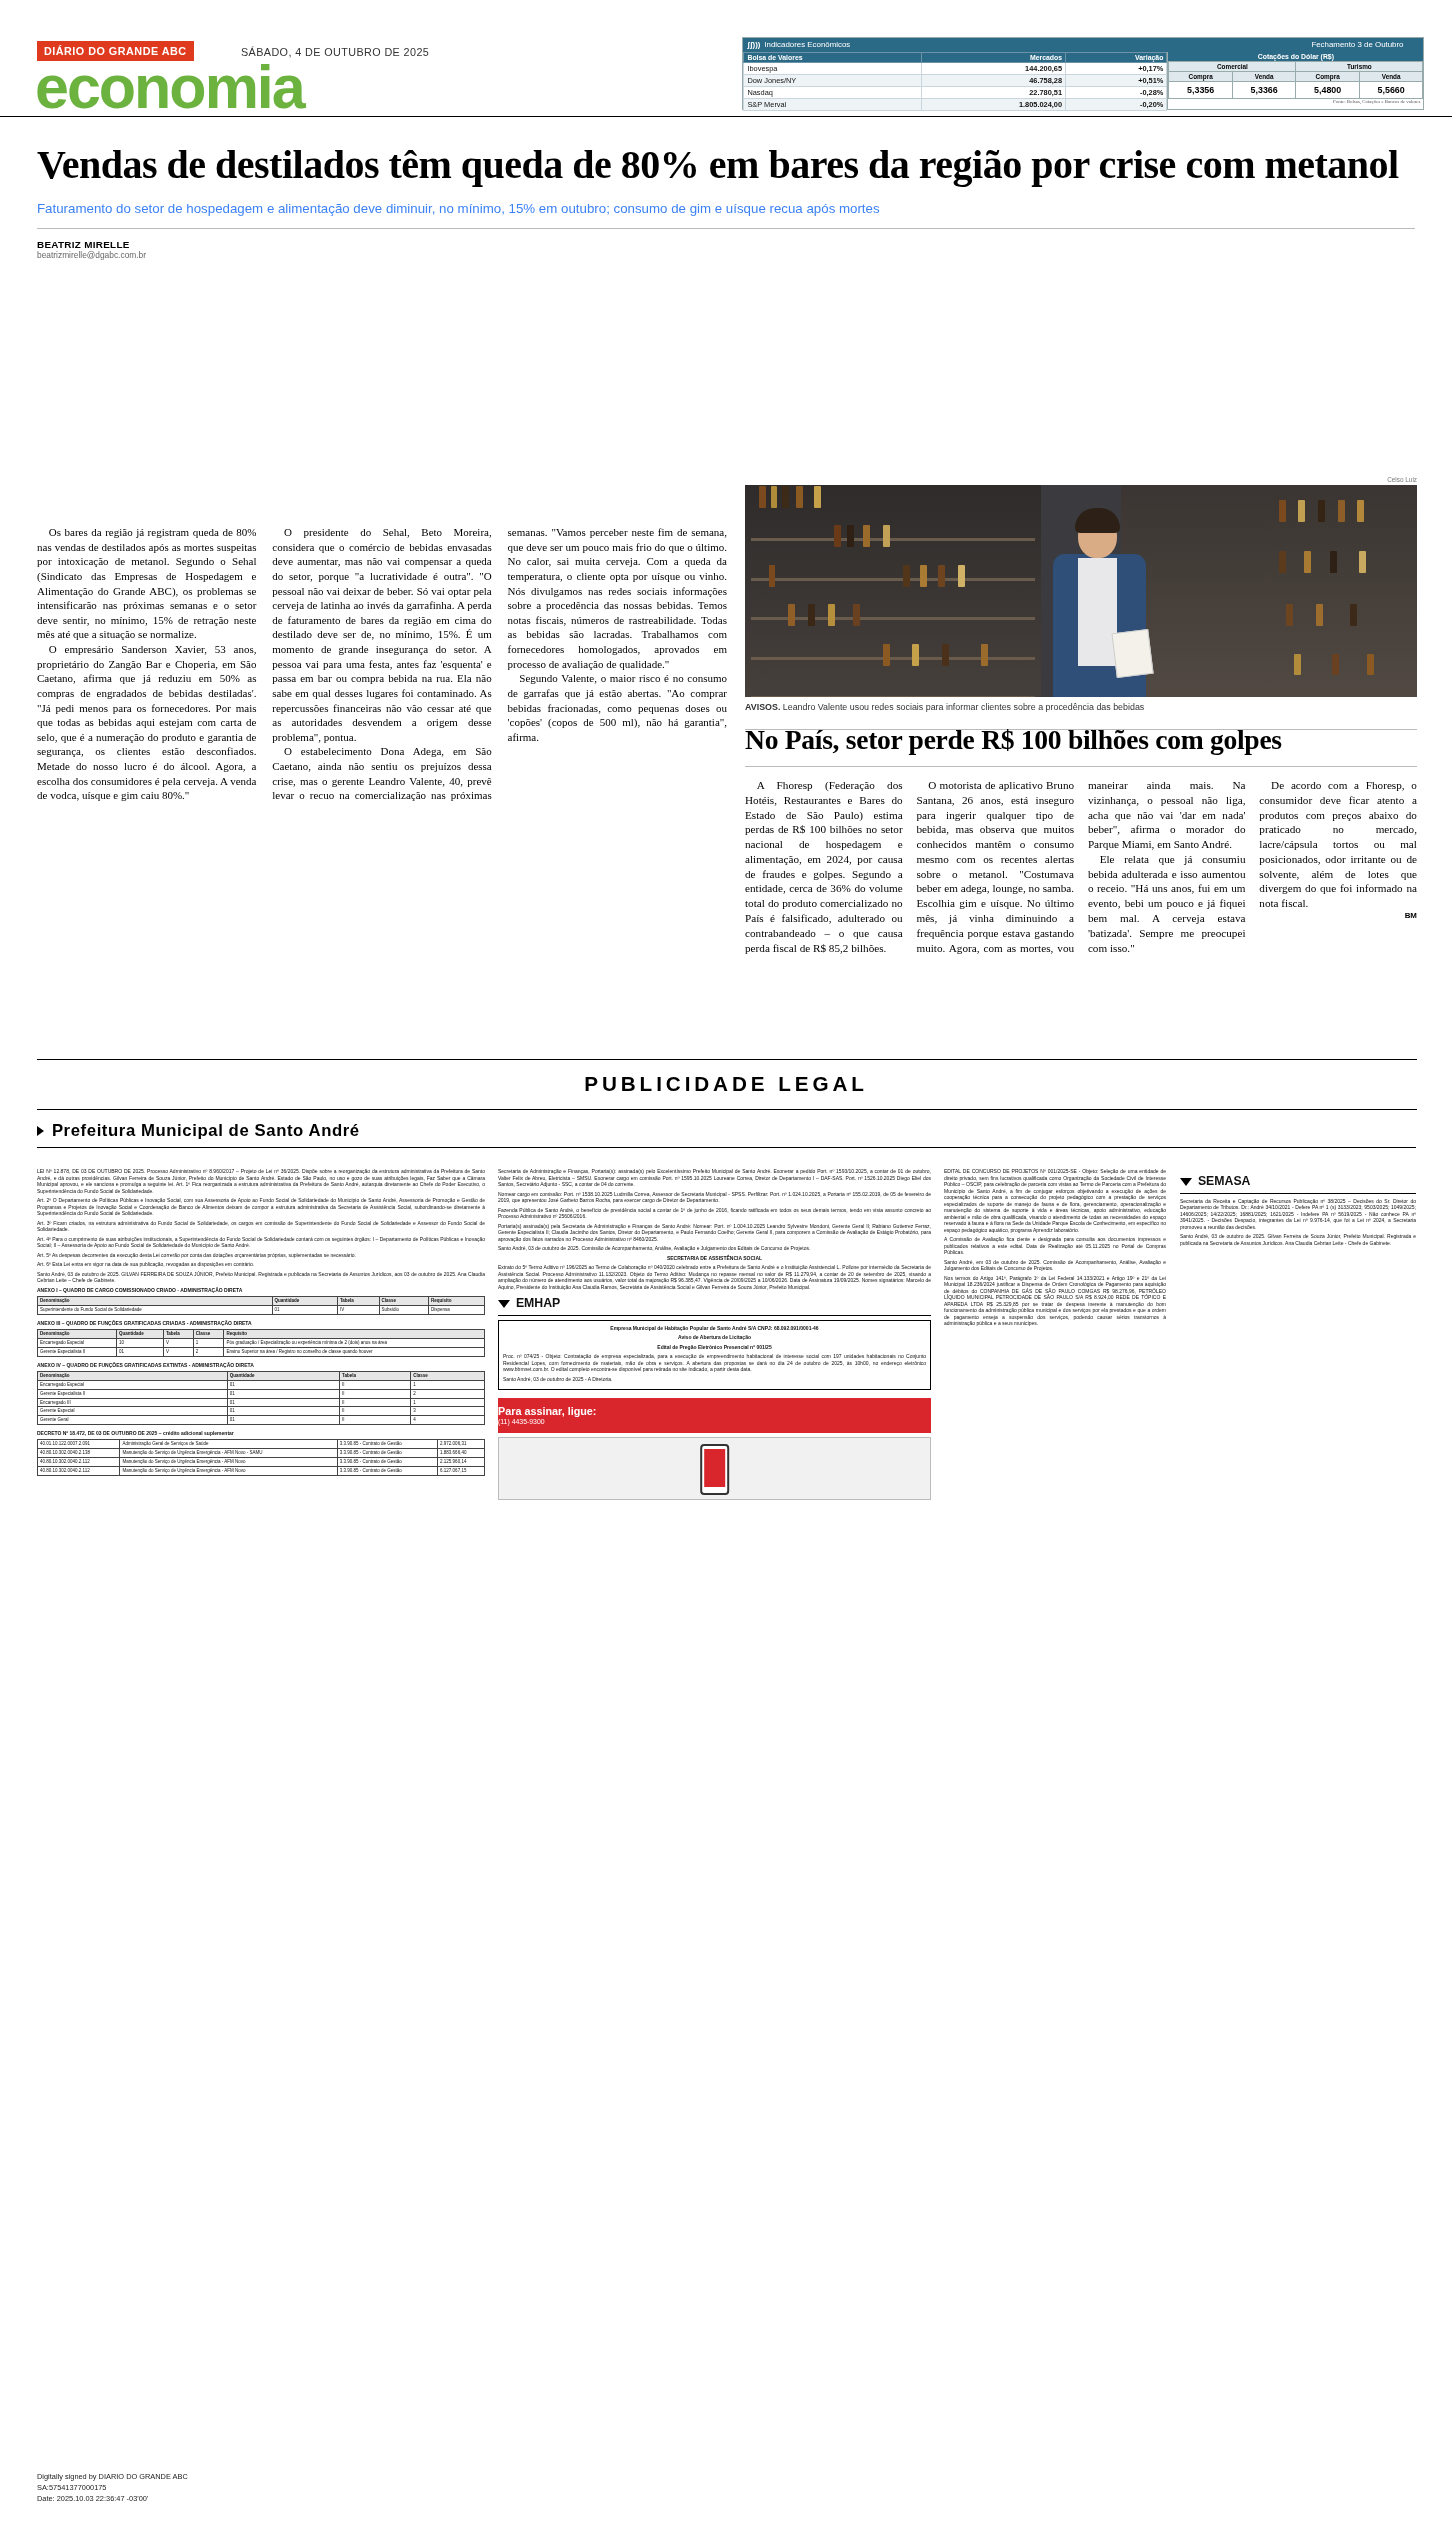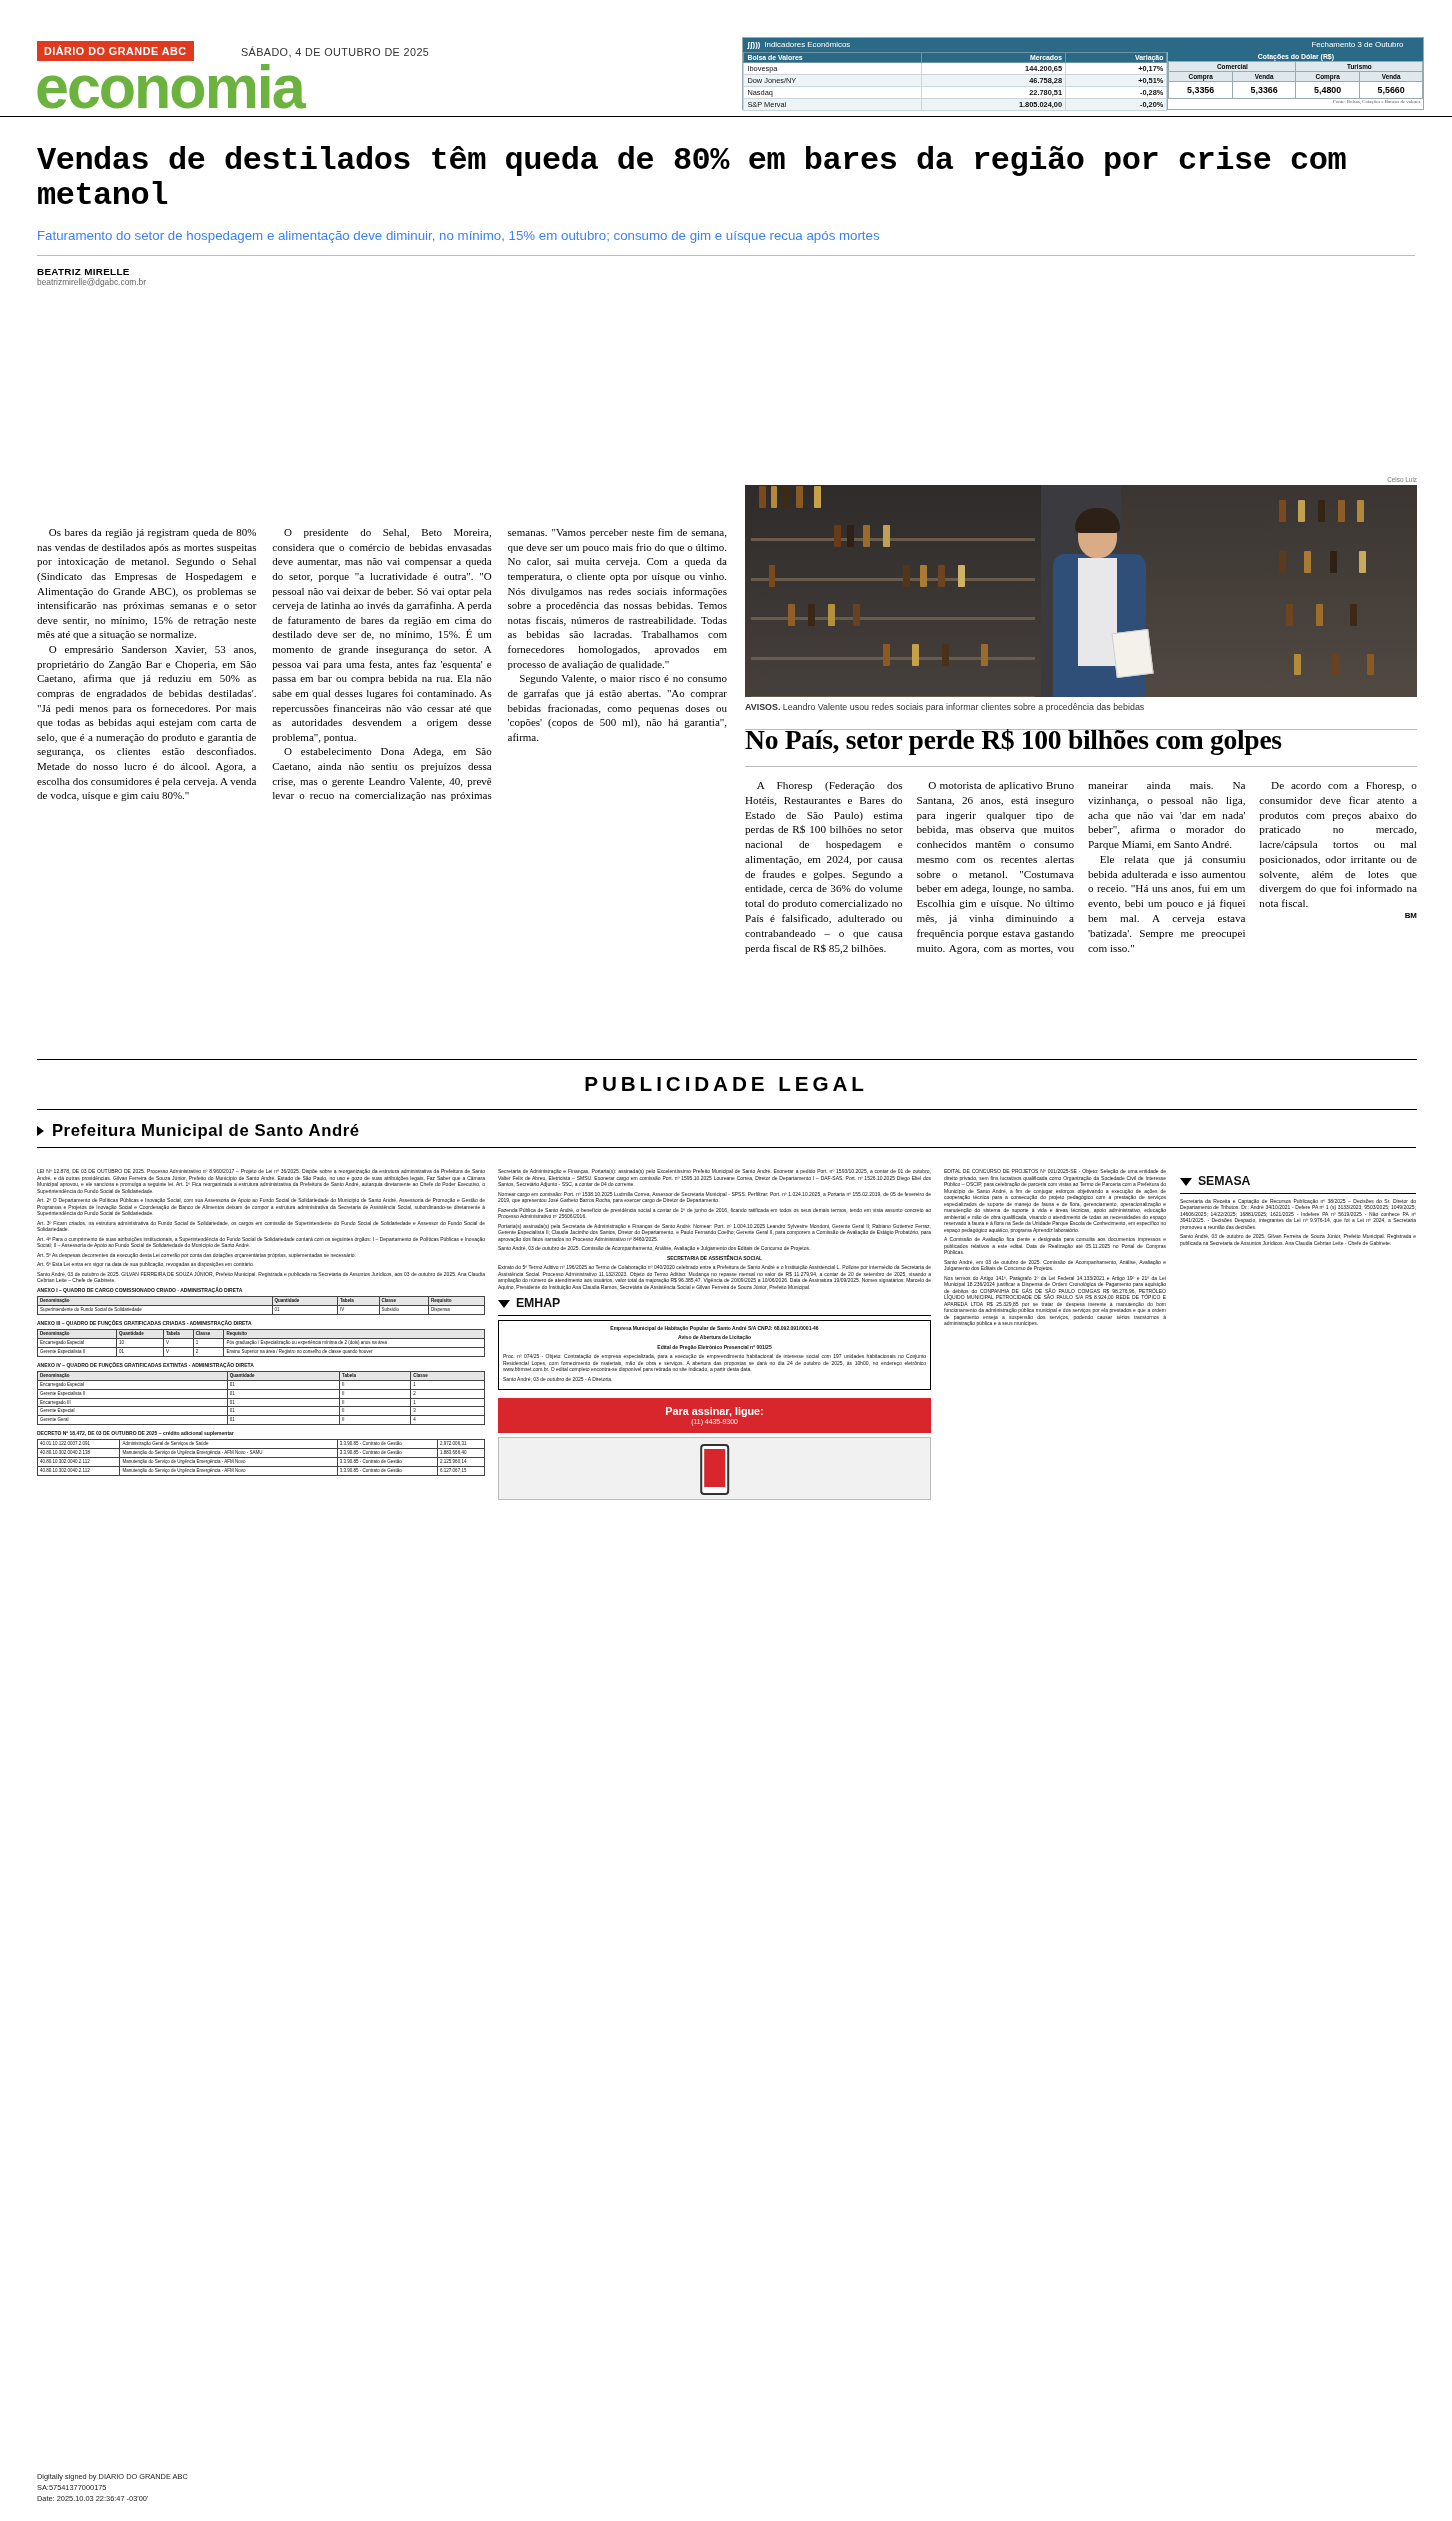--- a/index.html
+++ b/index.html
@@ -31,21 +31,21 @@
   .bolsa tr:nth-child(odd) td{background:#eef3f6;}
   .dolar{flex:1;}
   .dolar .dh{background:#2b6a86;color:#fff;font-family:"Liberation Sans",sans-serif;font-size:6.9px;font-weight:bold;
              text-align:center;padding:1px 0;}
   .dolar table{border-collapse:collapse;width:100%;font-family:"Liberation Sans",sans-serif;font-size:7.4px;}
   .dolar th{background:#dfe8ed;font-size:6.4px;border:0.5px solid #9aa;padding:1px;font-weight:bold;}
   .dolar td{border:0.5px solid #9aa;text-align:center;font-size:8.9px;font-weight:bold;padding:3px 1px;background:#fff;}
   .dolar .foot{font-size:4.9px;text-align:right;color:#555;padding-right:3px;}
 
   
-  .headline{margin:25.6px 37px 0 37px;font-family:Liberation Mono, monospace;font-weight:bold;font-size:32px;
+  .headline{margin:25.6px 37px 0 37px;font-family:Liberation Serif, serif;font-weight:bold;font-size:40px;
             line-height:1.12;letter-spacing:-0.5px;color:#000;}
   .subhead{margin:13.8px 37px 0 37px;font-family:"Liberation Sans",sans-serif;font-size:13.3px;color:#3b82f6;border-bottom:1px solid #bbb;padding-bottom:11.8px;}
 
   
   .byline{margin:9.9px 37px 0 37px;font-family:"Liberation Sans",sans-serif;}
   .byline .nm{font-size:9.9px;font-weight:bold;letter-spacing:0.3px;}
   .byline .em{font-size:8.4px;color:#666;}
 
   
   .story{position:absolute;left:37px;top:485px;width:690px;}
@@ -105,21 +105,21 @@
   .lc4{left:1143px;width:236px;}
 
   table.tbl{border-collapse:collapse;width:100%;font-size:4.5px;margin:2px 0 4.9px 0;}
   table.tbl th,table.tbl td{border:0.5px solid #444;padding:1px 2px;text-align:left;}
   table.tbl th{background:#e6e6e6;font-weight:bold;}
 
   .boxhead{font-family:"Liberation Sans",sans-serif;font-weight:bold;font-size:12.3px;display:flex;align-items:center;gap:5.9px;margin:5.9px 0 3px 0;}
   .hr-blk{border-top:1px solid #000;margin:2px 0 3.9px 0;}
 
   .emhap-ad{border:1px solid #000;margin-top:3.9px;padding:3.9px;font-size:5px;line-height:1.3;text-align:justify;font-family:"Liberation Sans",sans-serif;}
-  .assine{background:#d9262c;color:#fff;text-align:center;font-family:"Liberation Sans",sans-serif;font-weight:bold;
+  .assine{background:#d9262c;color:#fff;text-align:left;font-family:"Liberation Sans",sans-serif;font-weight:bold;
           font-size:10.8px;padding:5.9px 0;margin-top:7.9px;}
   .assine small{display:block;font-size:6.9px;font-weight:normal;}
   .phone-box{height:61px;background:#f1f1f1;border:1px solid #bbb;margin-top:3.9px;position:relative;}
   .phone{position:absolute;left:50%;top:5.9px;transform:translateX(-50%);width:25.6px;height:47px;border:2px solid #333;border-radius:3.9px;background:#fff;}
   .phone .scr{position:absolute;left:2px;top:3.9px;right:2px;bottom:5.9px;background:#d9262c;}
 
   
   .sig{position:absolute;left:37px;bottom:17.7px;font-family:"Liberation Sans",sans-serif;font-size:7.4px;color:#222;line-height:1.45;}
 </style>
 </head>

